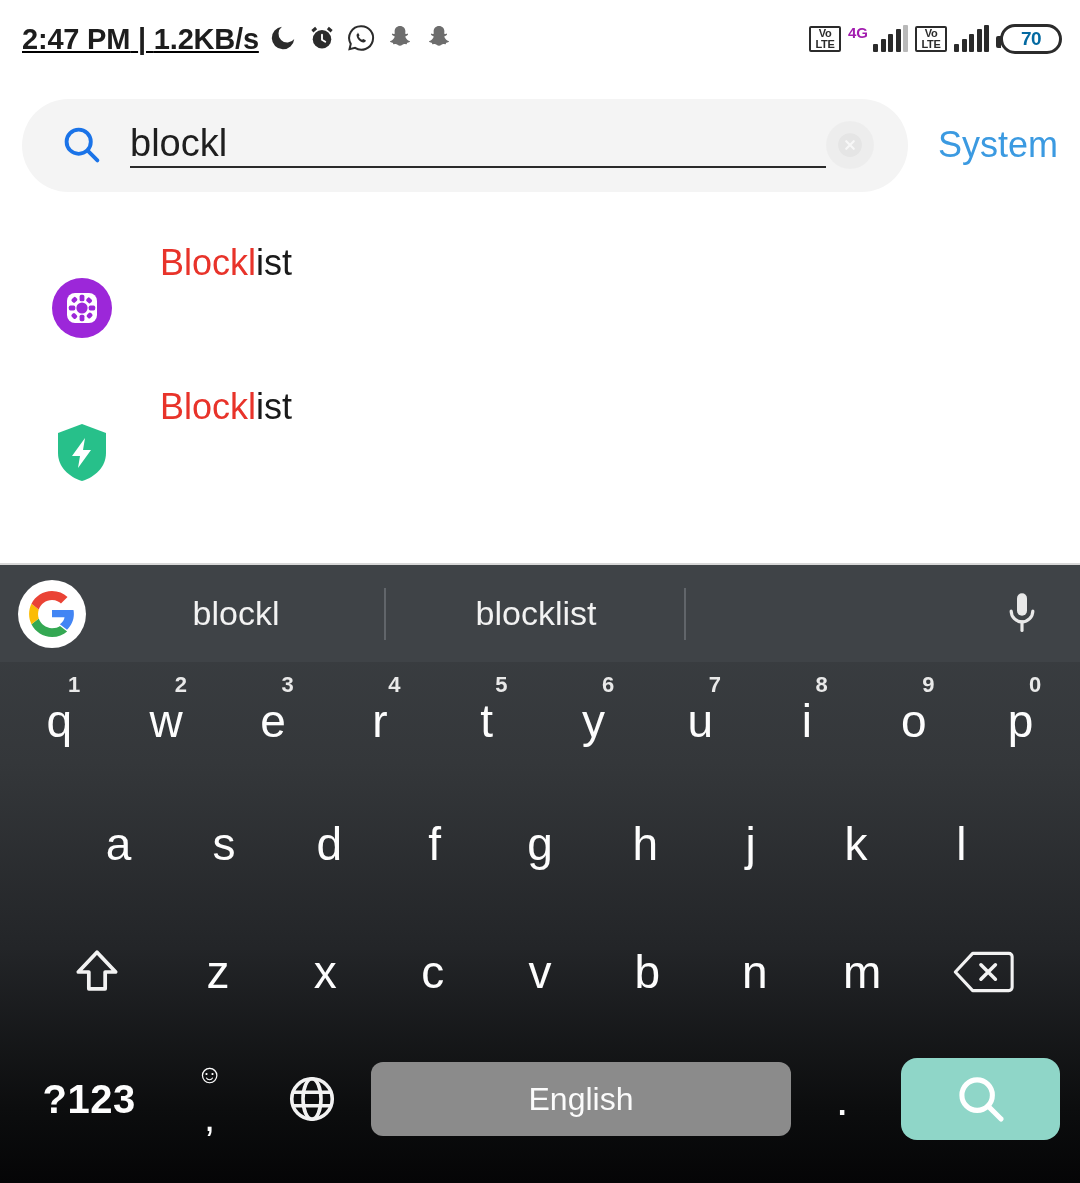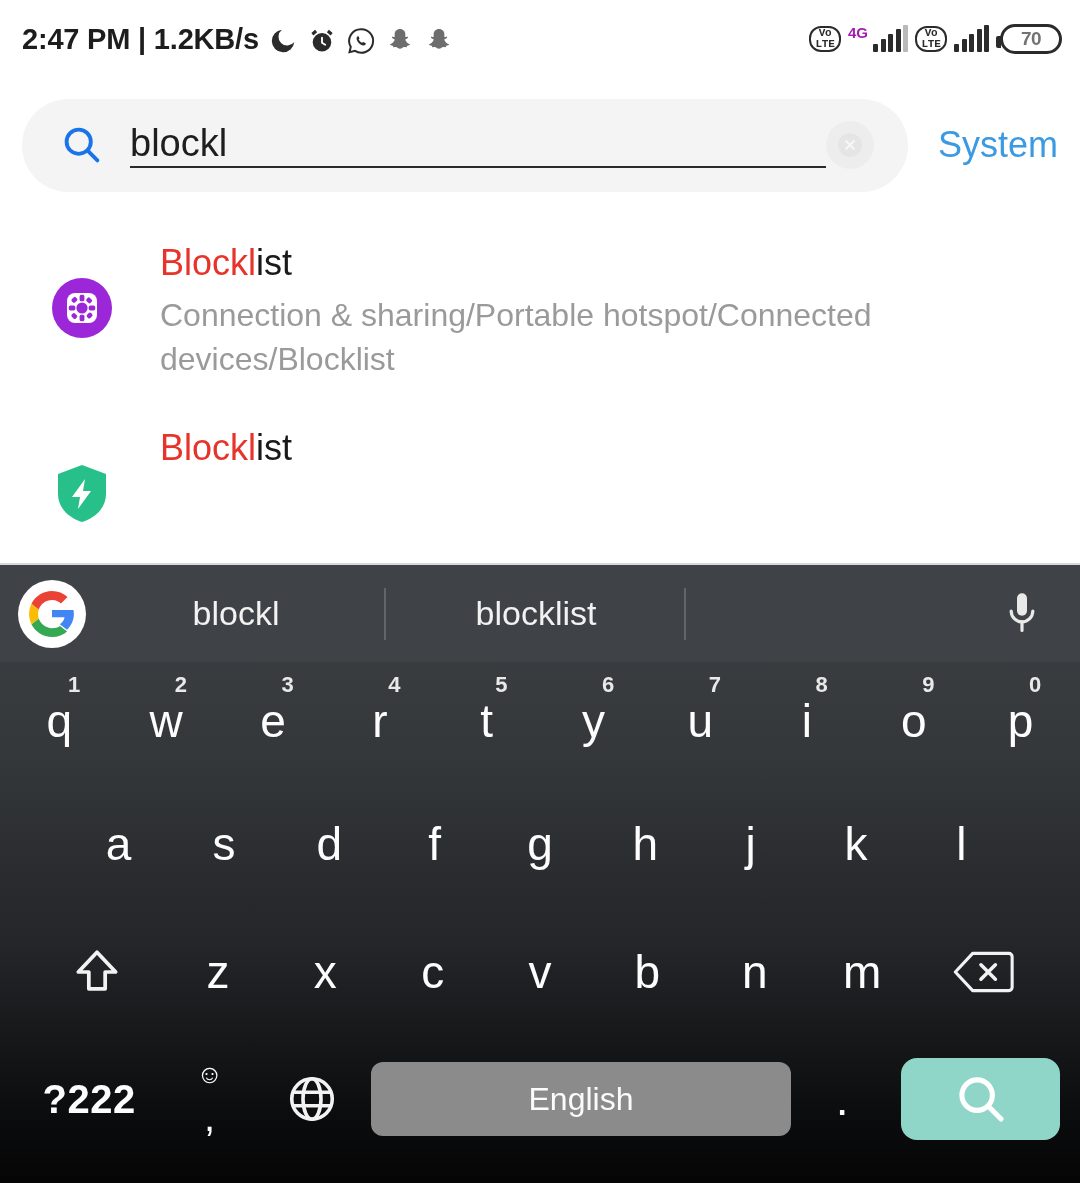--- a/index.html
+++ b/index.html
@@ -10,49 +10,48 @@
     overflow:hidden;
   }
   #screen { position:relative; width:1080px; height:1183px; background:#fff; }
 
   
   .statusbar {
     position:absolute; top:0; left:0; width:1080px; height:78px;
     display:flex; align-items:center; justify-content:space-between;
     padding:0 18px 0 22px; background:#fff;
   }
-  .sb-left { display:flex; align-items:flex-end; gap:9px; }
+  .sb-left { display:flex; align-items:flex-start; gap:9px;text-decoration:underline; }
   .sb-time {
     font-size:29px; font-weight:bold; color:#1d1d1d; letter-spacing:-0.2px;
     white-space:nowrap;
   }
   .sb-icon { display:inline-flex; align-items:center; justify-content:center; }
   .sb-right { display:flex; align-items:center; gap:7px; }
   .volte {
-    width:32px; height:26px; border:2.5px solid #2b2b2b; border-radius:12px;
+    width:32px; height:26px; border:2.5px solid #2b2b2b; border-radius:2px;
     display:flex; flex-direction:column; align-items:center; justify-content:center;
     line-height:1;
-    font-family:Liberation Mono, monospace;
   }
   .volte b { font-size:11px; font-weight:bold; color:#2b2b2b; letter-spacing:-0.3px; }
   .bars { display:flex; align-items:flex-end; gap:2.5px; height:26px; }
   .bars i { display:block; width:5px; background:#2b2b2b; border-radius:1px; }
   .bars i:nth-child(1){ height:8px; }
   .bars i:nth-child(2){ height:13px; }
   .bars i:nth-child(3){ height:18px; }
   .bars i:nth-child(4){ height:23px; }
   .bars i:nth-child(5){ height:27px; background:#b9b9b9; }
   .bars.full i:nth-child(5){ background:#2b2b2b; }
   .g4 { font-size:15px; font-weight:bold; color:#a21caf; align-self:flex-start; margin-right:-2px;}
   .batt {
     width:62px; height:30px; border:3px solid #2b2b2b; border-radius:15px;
     display:flex; align-items:center; justify-content:center; position:relative;
     margin-left:4px;
   }
-  .batt span { font-size:19px; font-weight:bold; color:#737373; letter-spacing:-0.5px; }
+  .batt span { font-size:19px; font-weight:bold; color:#0369a1; letter-spacing:-0.5px; }
   .batt::before {
     content:""; position:absolute; left:-7px; top:9px; width:5px; height:12px;
     background:#2b2b2b; border-radius:2px 0 0 2px;
   }
 
   
   .searchrow {
     position:absolute; top:96px; left:0; width:1080px; height:98px;
     display:flex; align-items:center;
   }
@@ -246,21 +245,20 @@
             <rect x="38.7" y="29.6" width="6.5" height="4.8" rx="1.6"></rect>
             <rect x="21.6" y="21.6" width="5.6" height="4.6" rx="1.6" transform="rotate(-45 24.4 23.9)"></rect>
             <rect x="36.8" y="37.2" width="5.6" height="4.6" rx="1.6" transform="rotate(-45 39.6 39.5)"></rect>
             <rect x="36.8" y="21.6" width="4.6" height="5.6" rx="1.6" transform="rotate(-45 39.1 24.4)"></rect>
             <rect x="22.0" y="37.2" width="4.6" height="5.6" rx="1.6" transform="rotate(-45 24.3 40.0)"></rect>
           </g>
         </svg>
       </span>
       <div class="res-body">
         <div class="res-title"><span class="hl">Blockl</span><span>ist</span></div>
-        <div class="res-path">Connection &amp; sharing/Portable hotspot/Connected devices/Blocklist</div>
       </div>
     </div>
 
     <div class="result-item">
       <span class="res-icon">
         <svg width="64" height="64" viewBox="0 0 64 64">
           <path d="M32 4 L56 13 V33 C56 47 45 57 32 61 C19 57 8 47 8 33 V13 Z" fill="#27c08a"></path>
           <path d="M35 18 L22 36 h8 l-2 12 13-18 h-8 z" fill="#ffffff"></path>
         </svg>
       </span>
@@ -364,21 +362,21 @@
       <span class="key">m</span>
       <span class="key wide">
         <svg width="62" height="48" viewBox="0 0 30 22">
           <path d="M10 2 H27.5 a1.6 1.6 0 011.6 1.6 v14.8 a1.6 1.6 0 01-1.6 1.6 H10 L1.6 11 z" fill="none" stroke="#f2f2f2" stroke-width="1.5" stroke-linejoin="round"></path>
           <path d="M14 7.5l7 7M21 7.5l-7 7" stroke="#f2f2f2" stroke-width="1.7" stroke-linecap="round"></path>
         </svg>
       </span>
     </div>
 
     <div class="krow krow4">
-      <span class="key sym">?222</span>
+      <span class="key sym">?123</span>
       <span class="key comma emoji-key">
         <span class="sm">☺</span>
         <span class="cm">,</span>
       </span>
       <span class="key globe">
         <svg width="54" height="54" viewBox="0 0 24 24">
           <circle cx="12" cy="12" r="9" fill="none" stroke="#f2f2f2" stroke-width="1.6"></circle>
           <ellipse cx="12" cy="12" rx="4" ry="9" fill="none" stroke="#f2f2f2" stroke-width="1.6"></ellipse>
           <path d="M3.2 9h17.6M3.2 15h17.6" stroke="#f2f2f2" stroke-width="1.6"></path>
         </svg>

